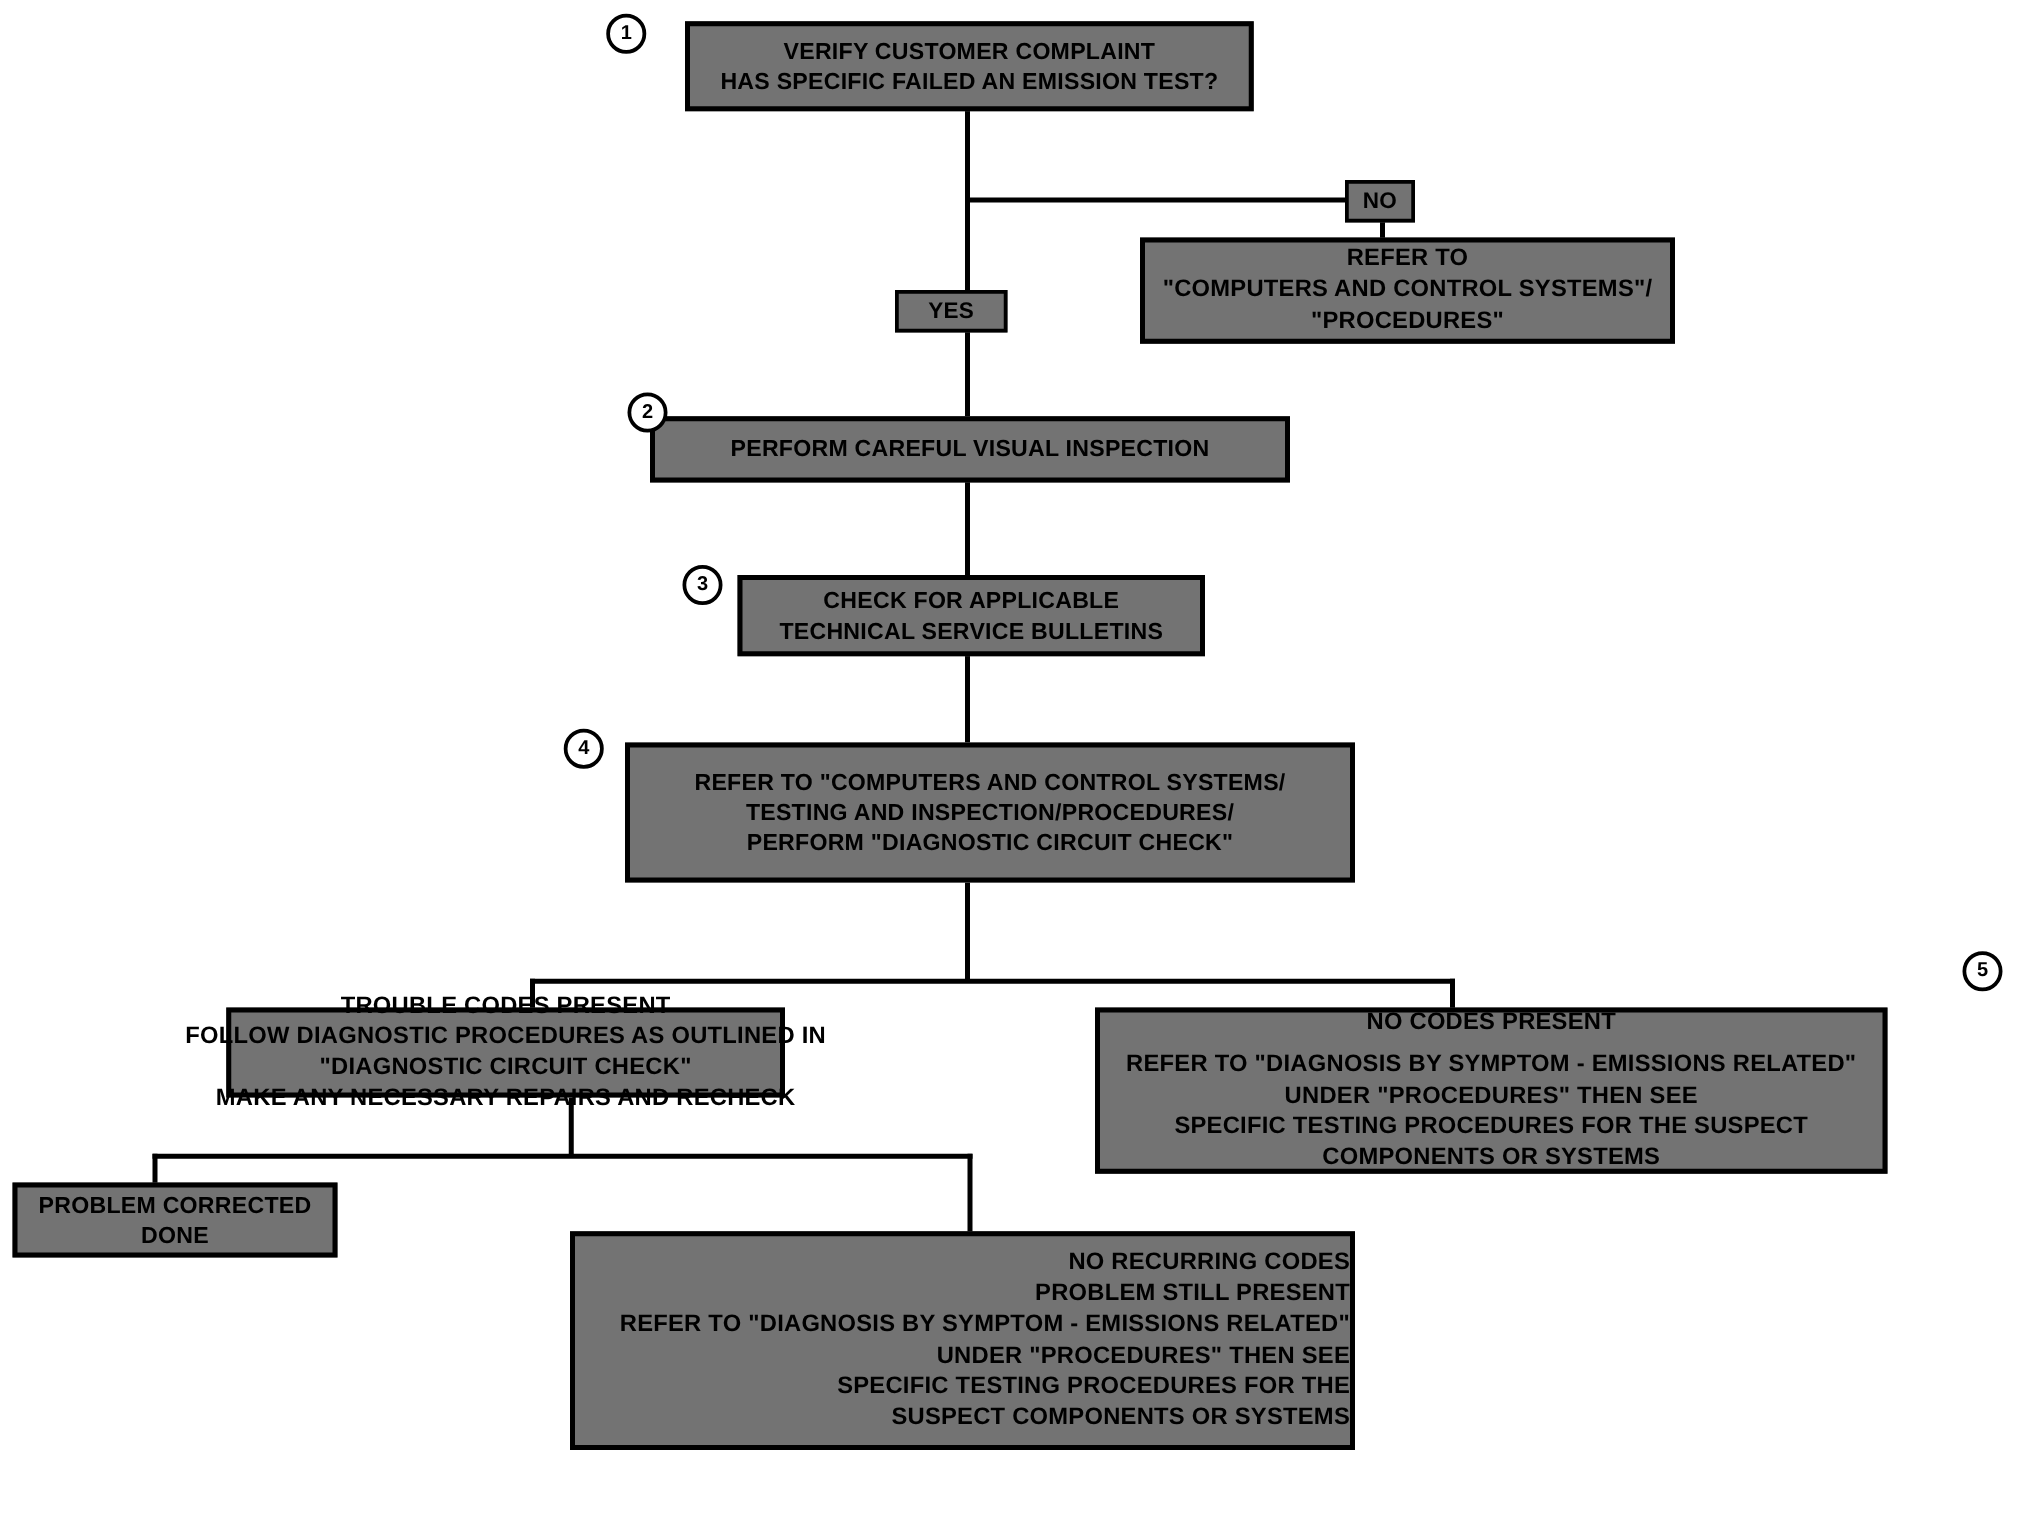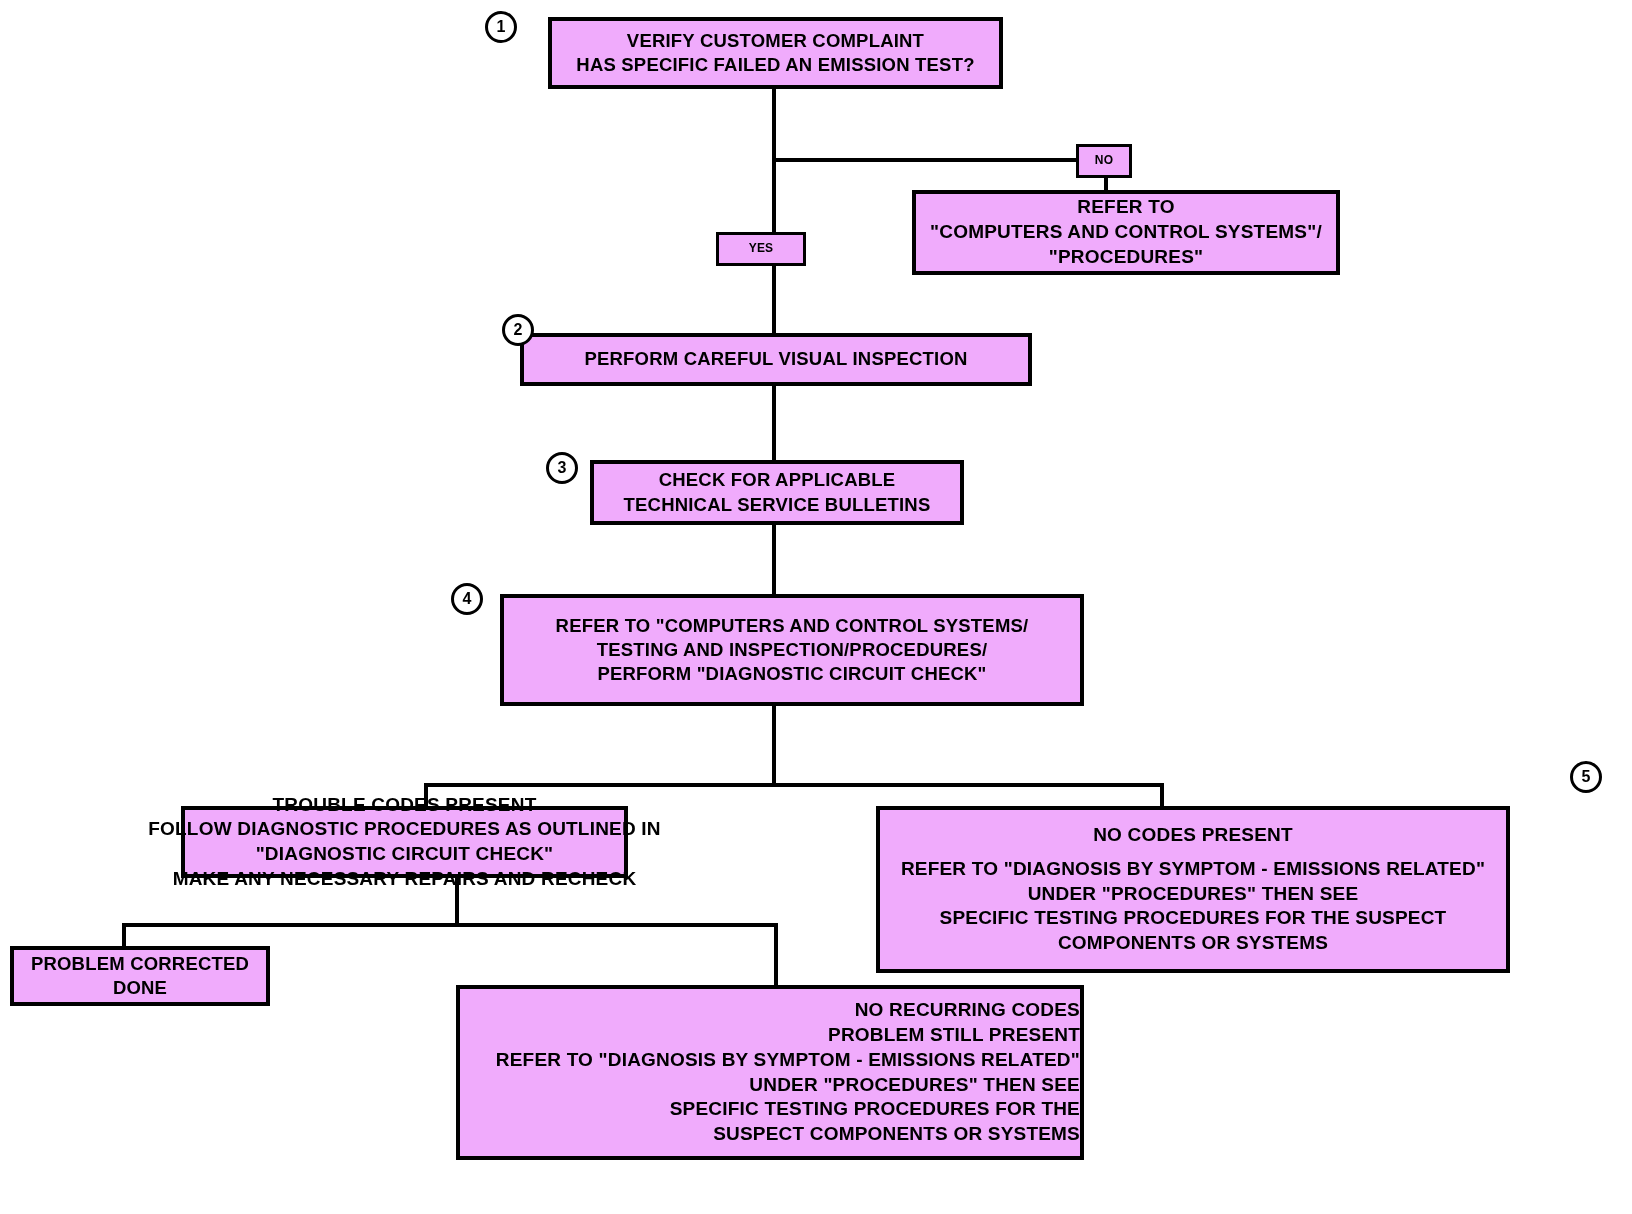--- a/index.html
+++ b/index.html
@@ -9,36 +9,36 @@
     height:1214px;
     background:#ffffff;
     font-family:"Liberation Sans","DejaVu Sans",sans-serif;
     overflow:hidden;
   }
   
   .box{
     position:absolute;
     box-sizing:border-box;
     border:4px solid #000000;
-    background:#f0abfc;
+    background:#737373;
     display:flex;
     flex-direction:column;
     align-items:center;
     justify-content:center;
     text-align:center;
     font-weight:bold;
     color:#000000;
     letter-spacing:0.2px;
     z-index:3;
   }
   .box .ln{display:block;white-space:nowrap;line-height:1.30;}
   .f18 .ln{font-size:18.5px;}
   .f17 .ln{font-size:19px;}
   .small{border-width:3px;}
-  .small .ln{font-size:12px;}
+  .small .ln{font-size:18px;}
 
   
   .marker{
     position:absolute;
     width:32px;height:32px;
     box-sizing:border-box;
     border:3px solid #000000;
     border-radius:50%;
     background:#ffffff;
     display:flex;align-items:center;justify-content:center;
@@ -126,21 +126,21 @@
     <span class="ln">PERFORM  "DIAGNOSTIC CIRCUIT CHECK"</span>
   </div>
 
   <div class="box f17" style="left:181px;top:806px;width:447px;height:72px;">
     <span class="ln">TROUBLE CODES PRESENT</span>
     <span class="ln">FOLLOW DIAGNOSTIC PROCEDURES AS OUTLINED IN</span>
     <span class="ln">"DIAGNOSTIC CIRCUIT CHECK"</span>
     <span class="ln">MAKE ANY NECESSARY REPAIRS AND RECHECK</span>
   </div>
 
-  <div class="box f17" style="left:876px;top:806px;width:634px;height:167px;">
+  <div class="box f17" style="left:876px;top:806px;width:634px;height:133px;">
     <span class="ln" style="margin-bottom:9px;">NO CODES PRESENT</span>
     <span class="ln">REFER TO "DIAGNOSIS BY SYMPTOM - EMISSIONS RELATED"</span>
     <span class="ln">UNDER "PROCEDURES" THEN SEE</span>
     <span class="ln">SPECIFIC TESTING PROCEDURES FOR THE SUSPECT</span>
     <span class="ln">COMPONENTS OR SYSTEMS</span>
   </div>
 
   <div class="box f18" style="left:10px;top:946px;width:260px;height:60px;">
     <span class="ln">PROBLEM CORRECTED</span>
     <span class="ln">DONE</span>

